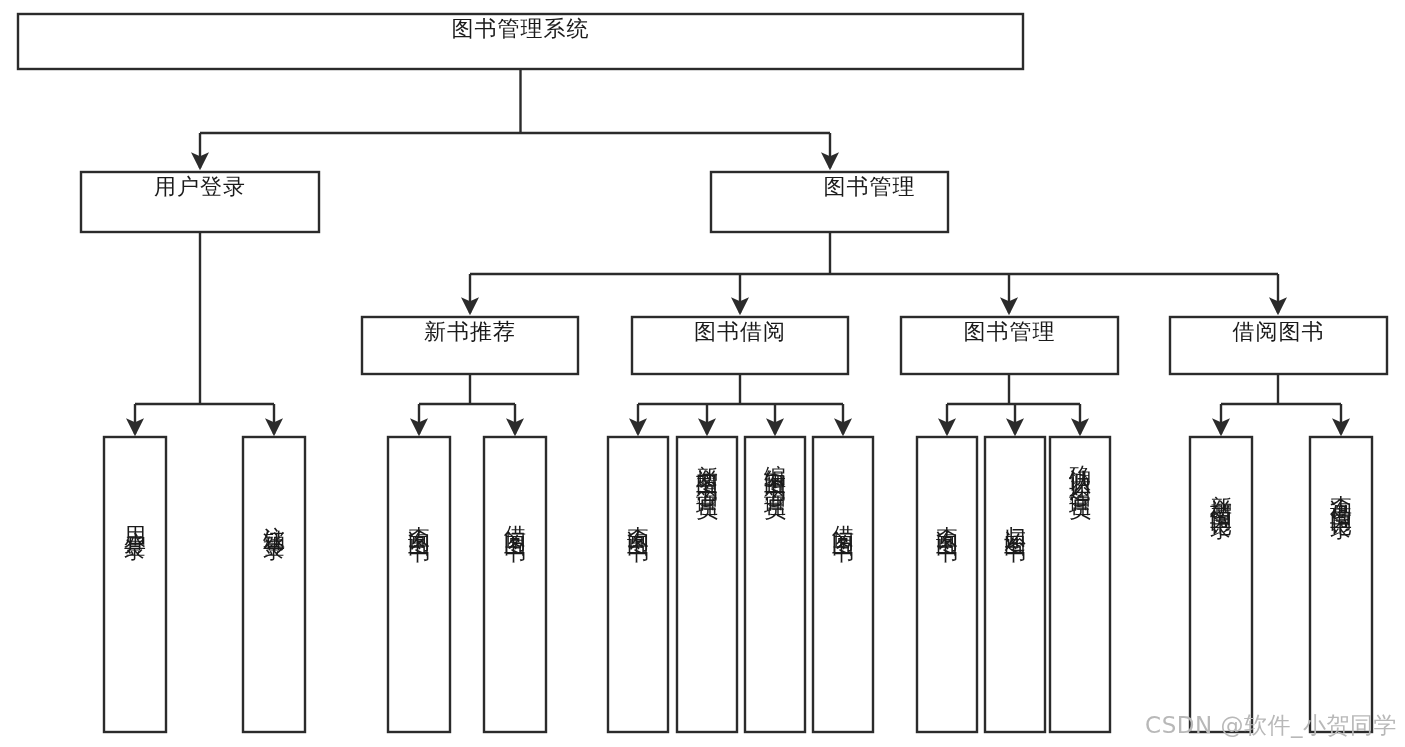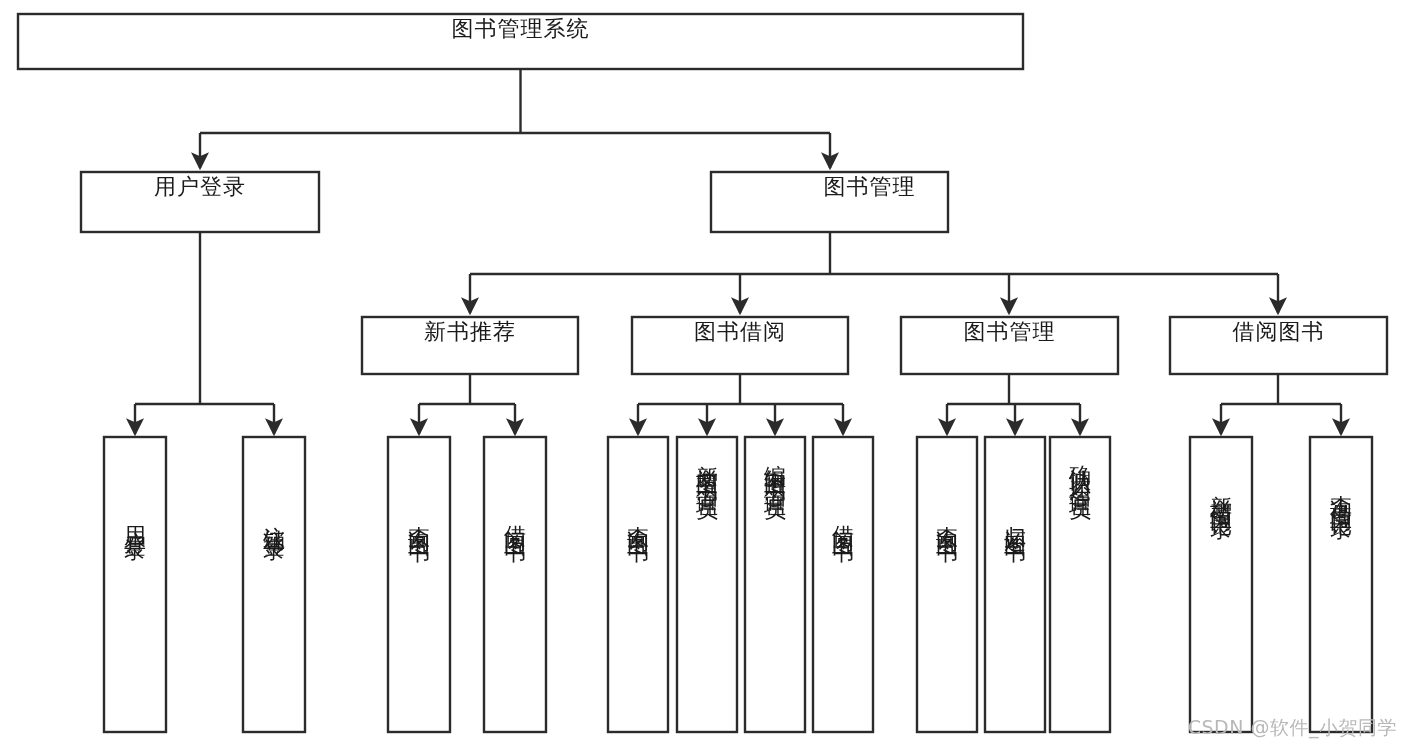--- a/index.html
+++ b/index.html
@@ -39,21 +39,21 @@
   }
   .arrow-head {
     fill: #2b2b2b;
     stroke: none;
   }
   .watermark {
     position: absolute;
     right: 8px;
     bottom: 6px;
     font-family: "DejaVu Sans", "Liberation Sans", sans-serif;
-    font-size: 19px;
+    font-size: 23px;
     color: #b8b8b8;
     letter-spacing: 0.5px;
     white-space: nowrap;
     pointer-events: none;
   }
   .vlabel-wrap {
     position: absolute;
     display: flex;
     align-items: flex-start;
     justify-content: center;

